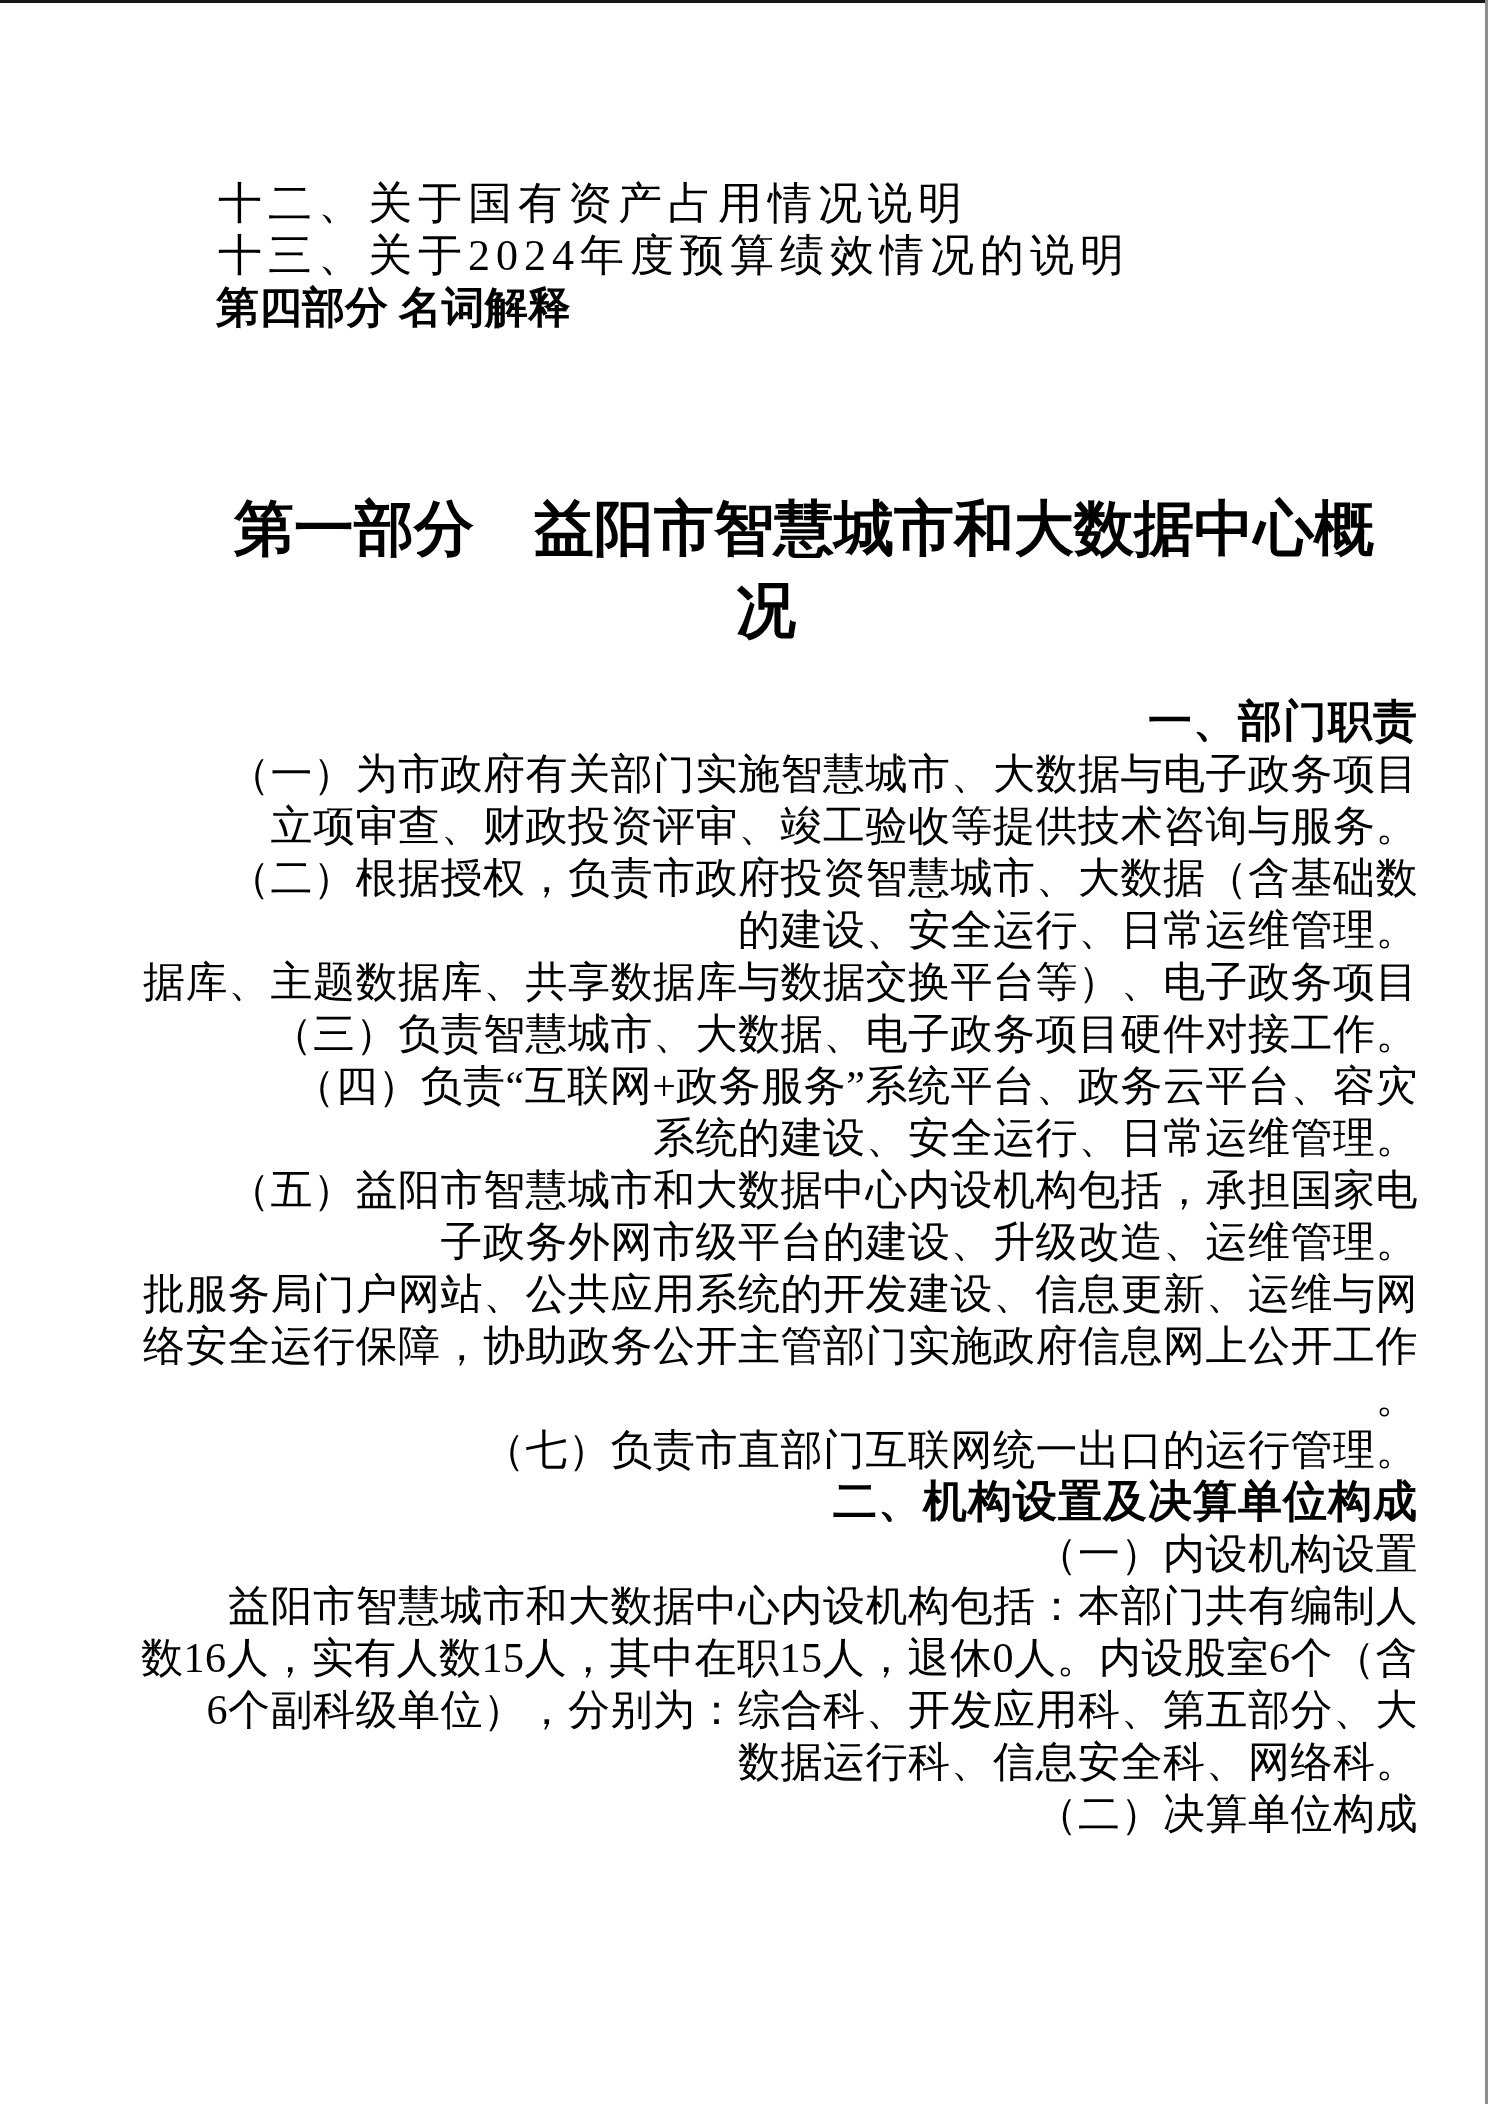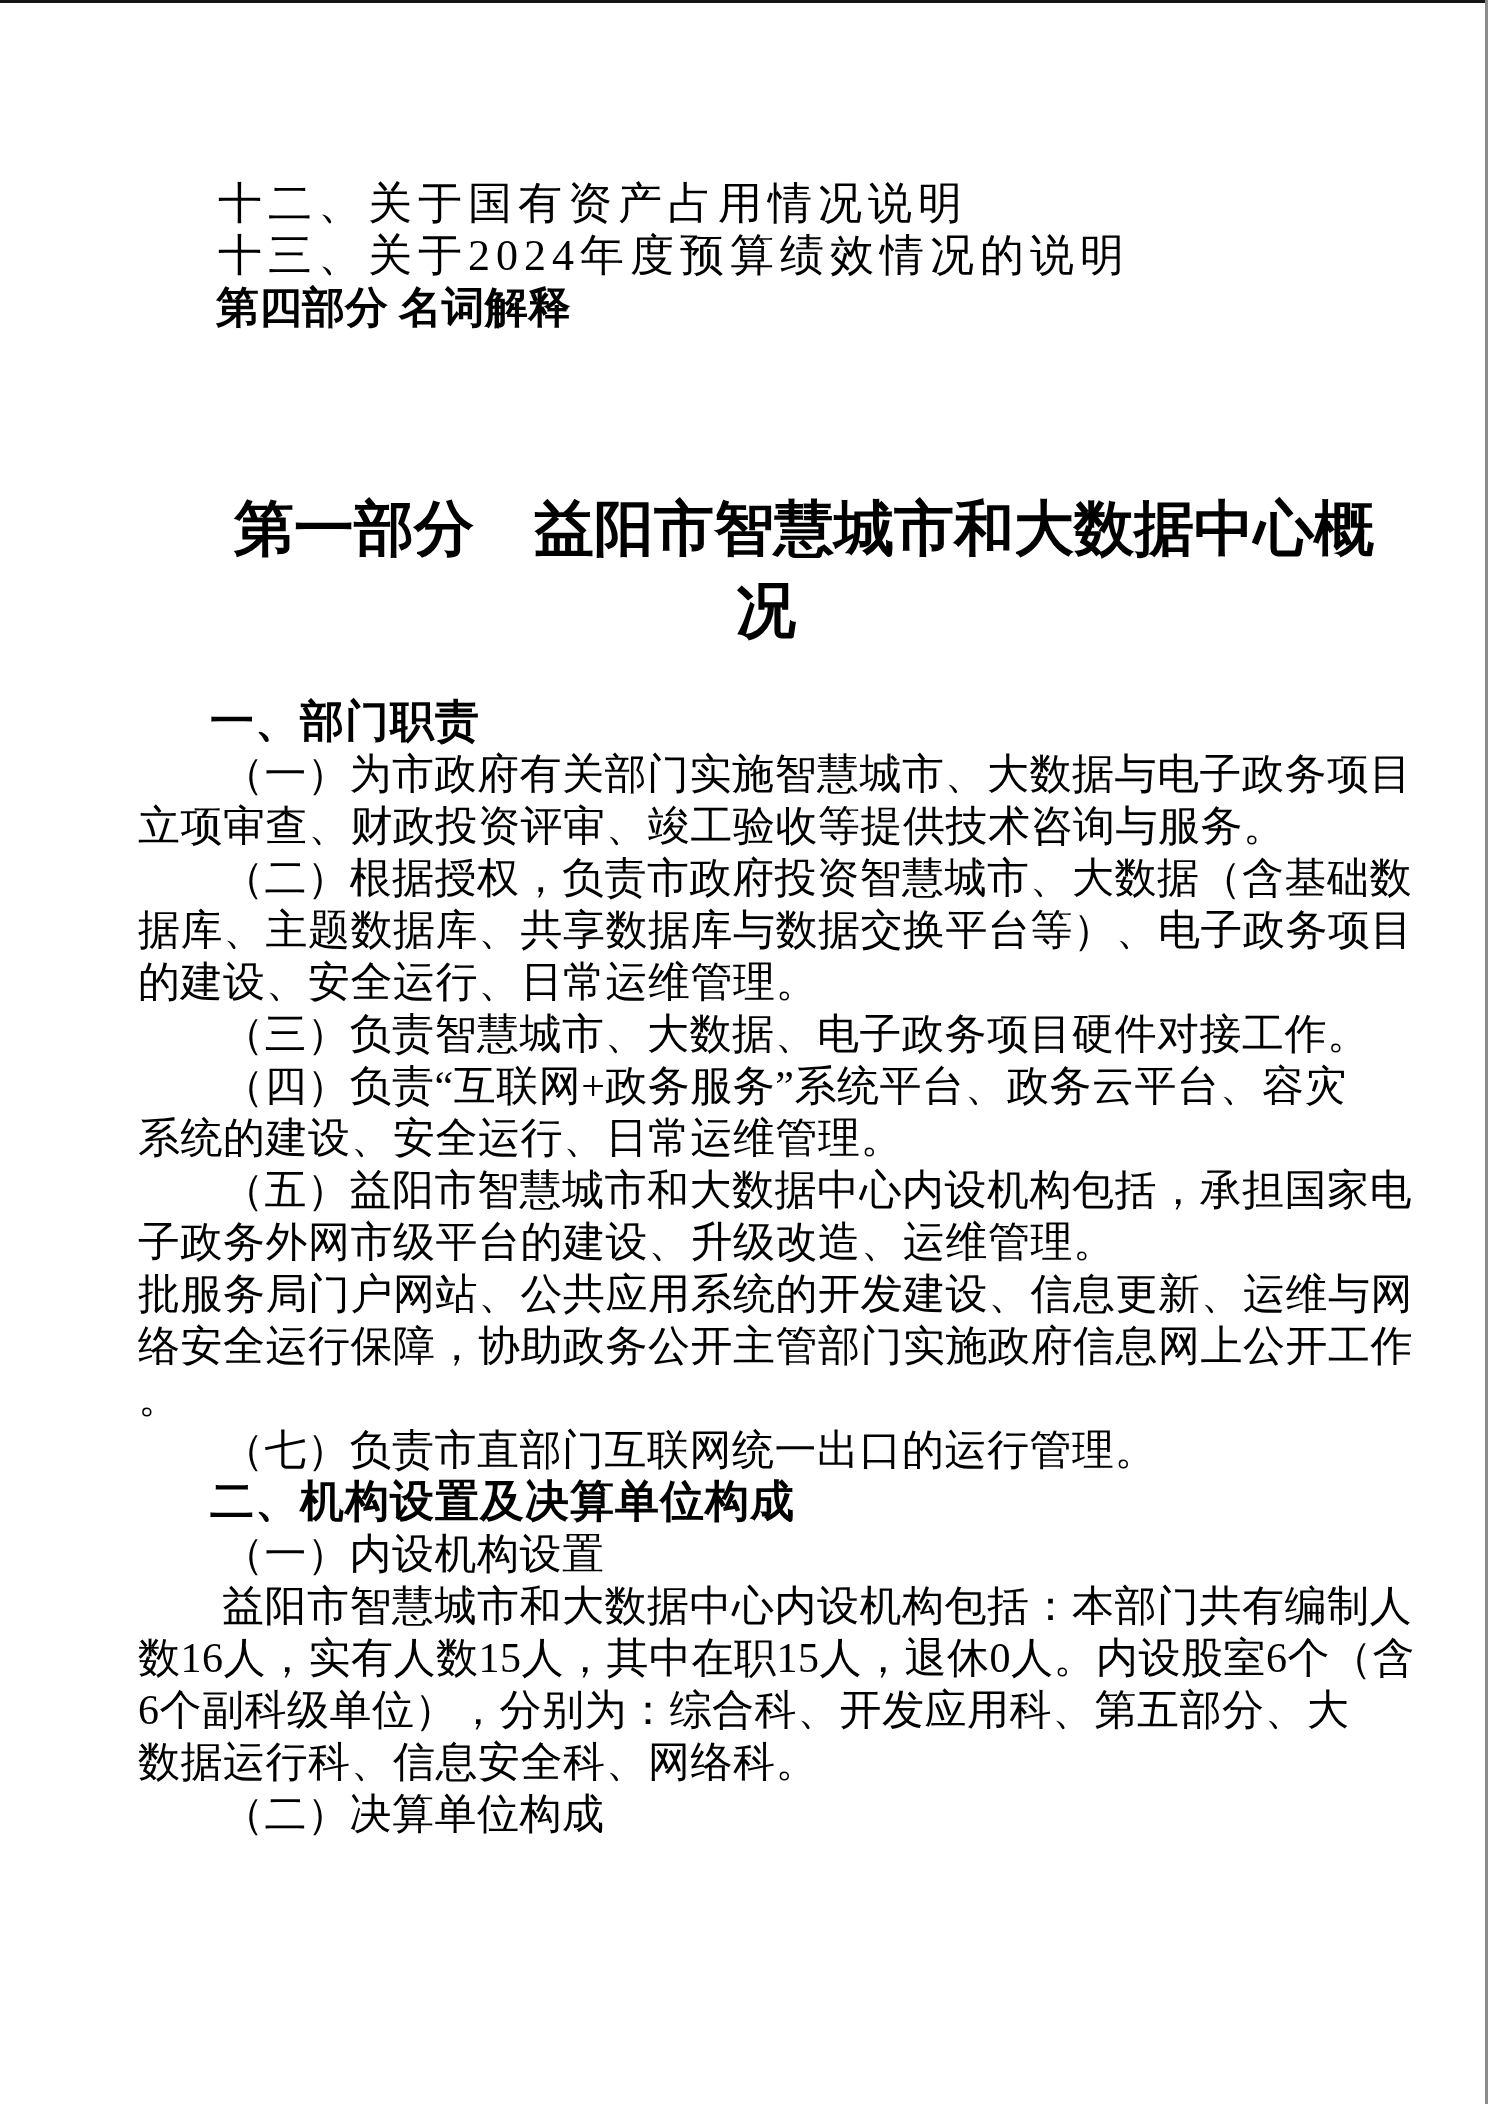--- a/index.html
+++ b/index.html
@@ -48,21 +48,21 @@
     font-weight: bold;
     font-size: 60px;
     line-height: 82px;
     letter-spacing: 0;
     padding-left: 22px;
   }
   .title-l1 { margin-left: 76px; white-space: nowrap; }
   .title-l2 { white-space: nowrap; }
   .doc-body {
     position: absolute;
-    top: 696px; left: 138px; width: 1280px;
+    top: 696px; left: 138px; width: 1280px; text-align: right;
   }
   .l {
     font-size: 42px;
     line-height: 52px;
     letter-spacing: 0.5px;
     white-space: nowrap;
   }
   .l-head {
     font-weight: bold;
     font-size: 44px;
@@ -87,22 +87,22 @@
 <div class="doc-title">
   <div class="title-l1">第一部分　益阳市智慧城市和大数据中心概</div>
   <div class="title-l2">况</div>
 </div>
 
 <div class="doc-body">
   <div class="l l-head">一、部门职责</div>
   <div class="l l-first">（一）为市政府有关部门实施智慧城市、大数据与电子政务项目</div>
   <div class="l l-cont">立项审查、财政投资评审、竣工验收等提供技术咨询与服务。</div>
   <div class="l l-first">（二）根据授权，负责市政府投资智慧城市、大数据（含基础数</div>
+  <div class="l l-cont">的建设、安全运行、日常运维管理。</div>
   <div class="l l-cont">据库、主题数据库、共享数据库与数据交换平台等）、电子政务项目</div>
-  <div class="l l-cont">的建设、安全运行、日常运维管理。</div>
   <div class="l l-first">（三）负责智慧城市、大数据、电子政务项目硬件对接工作。</div>
   <div class="l l-first">（四）负责“互联网+政务服务”系统平台、政务云平台、容灾</div>
   <div class="l l-cont">系统的建设、安全运行、日常运维管理。</div>
   <div class="l l-first">（五）益阳市智慧城市和大数据中心内设机构包括，承担国家电</div>
   <div class="l l-cont">子政务外网市级平台的建设、升级改造、运维管理。</div>
   <div class="l l-cont">批服务局门户网站、公共应用系统的开发建设、信息更新、运维与网</div>
   <div class="l l-cont">络安全运行保障，协助政务公开主管部门实施政府信息网上公开工作</div>
   <div class="l l-cont">。</div>
   <div class="l l-first">（七）负责市直部门互联网统一出口的运行管理。</div>
   <div class="l l-head">二、机构设置及决算单位构成</div>

